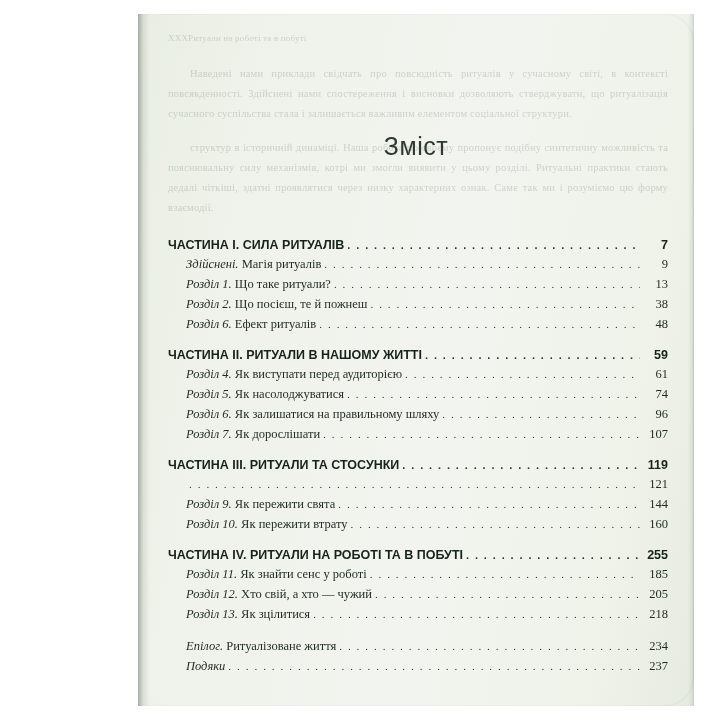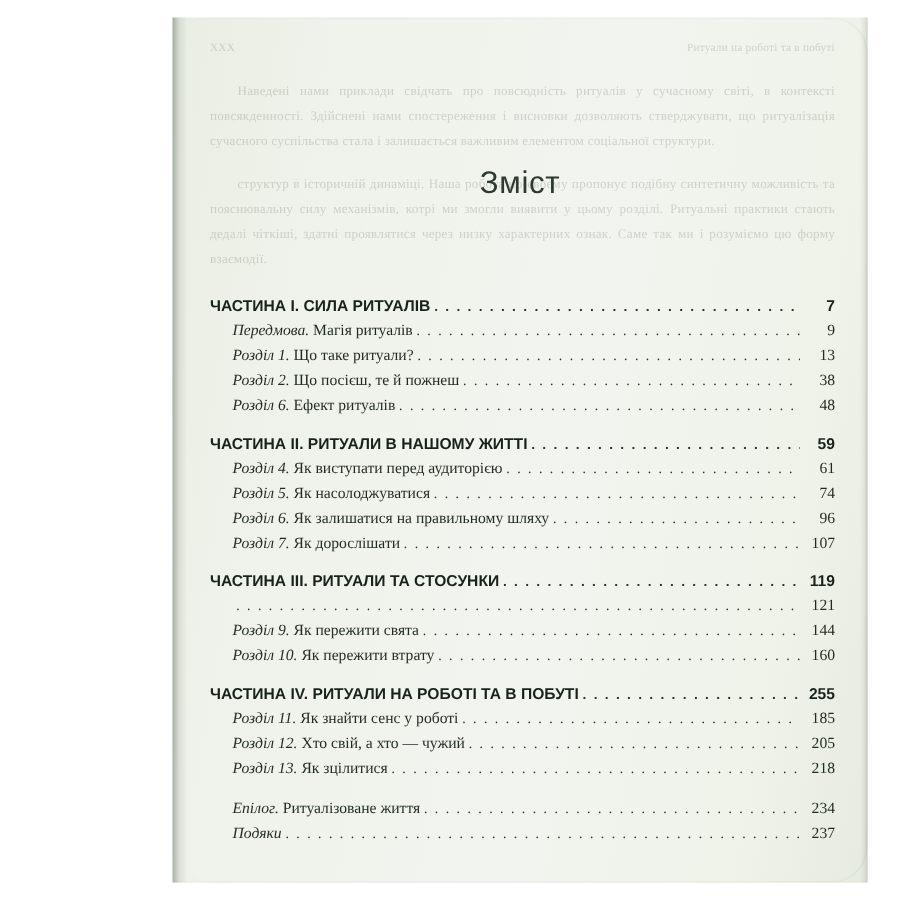--- a/index.html
+++ b/index.html
@@ -58,21 +58,20 @@
     color: rgba(120,132,118,0.30);
     font-size: 10.5px;
     line-height: 20px;
     text-align: justify;
     letter-spacing: 0.2px;
     filter: blur(0.5px);
     user-select: none;
   }
   .bleed .hdr {
     display: flex;
-    justify-content: space-between;
     font-size: 9px;
     margin-bottom: 16px;
   }
   .bleed p { margin: 0 0 14px 0; text-indent: 22px; }
 
   
   .toc-title {
     position: absolute;
     left: 0;
     top: 118px;
@@ -162,21 +161,21 @@
 
   <div class="paper" style="background:none;border-radius:28px;">
     <div class="toc-title">Зміст</div>
     <div class="toc" id="toc">
         <div class="entry part first-part">
           <span class="label">ЧАСТИНА I. СИЛА РИТУАЛІВ</span>
           <span class="dots">. . . . . . . . . . . . . . . . . . . . . . . . . . . . . . . . . . . . . . . . . . . . . . . . . . . . . . . . . . . . . . . . . . . . . . . . . . . . . . . . . . . . . . . . . . . . . . . . . . . . . . . . . . . . . . . . . . . . . . . </span>
           <span class="page">7</span>
         </div>
         <div class="entry chapter">
-          <span class="label"><i>Передмова.</i> Магія ритуалів</span>
+          <span class="label"><i>Здійснені.</i> Магія ритуалів</span>
           <span class="dots">. . . . . . . . . . . . . . . . . . . . . . . . . . . . . . . . . . . . . . . . . . . . . . . . . . . . . . . . . . . . . . . . . . . . . . . . . . . . . . . . . . . . . . . . . . . . . . . . . . . . . . . . . . . . . . . . . . . . . . . </span>
           <span class="page">9</span>
         </div>
         <div class="entry chapter">
           <span class="label"><i>Розділ 1.</i> Що таке ритуали?</span>
           <span class="dots">. . . . . . . . . . . . . . . . . . . . . . . . . . . . . . . . . . . . . . . . . . . . . . . . . . . . . . . . . . . . . . . . . . . . . . . . . . . . . . . . . . . . . . . . . . . . . . . . . . . . . . . . . . . . . . . . . . . . . . . </span>
           <span class="page">13</span>
         </div>
         <div class="entry chapter">
           <span class="label"><i>Розділ 2.</i> Що посієш, те й пожнеш</span>

